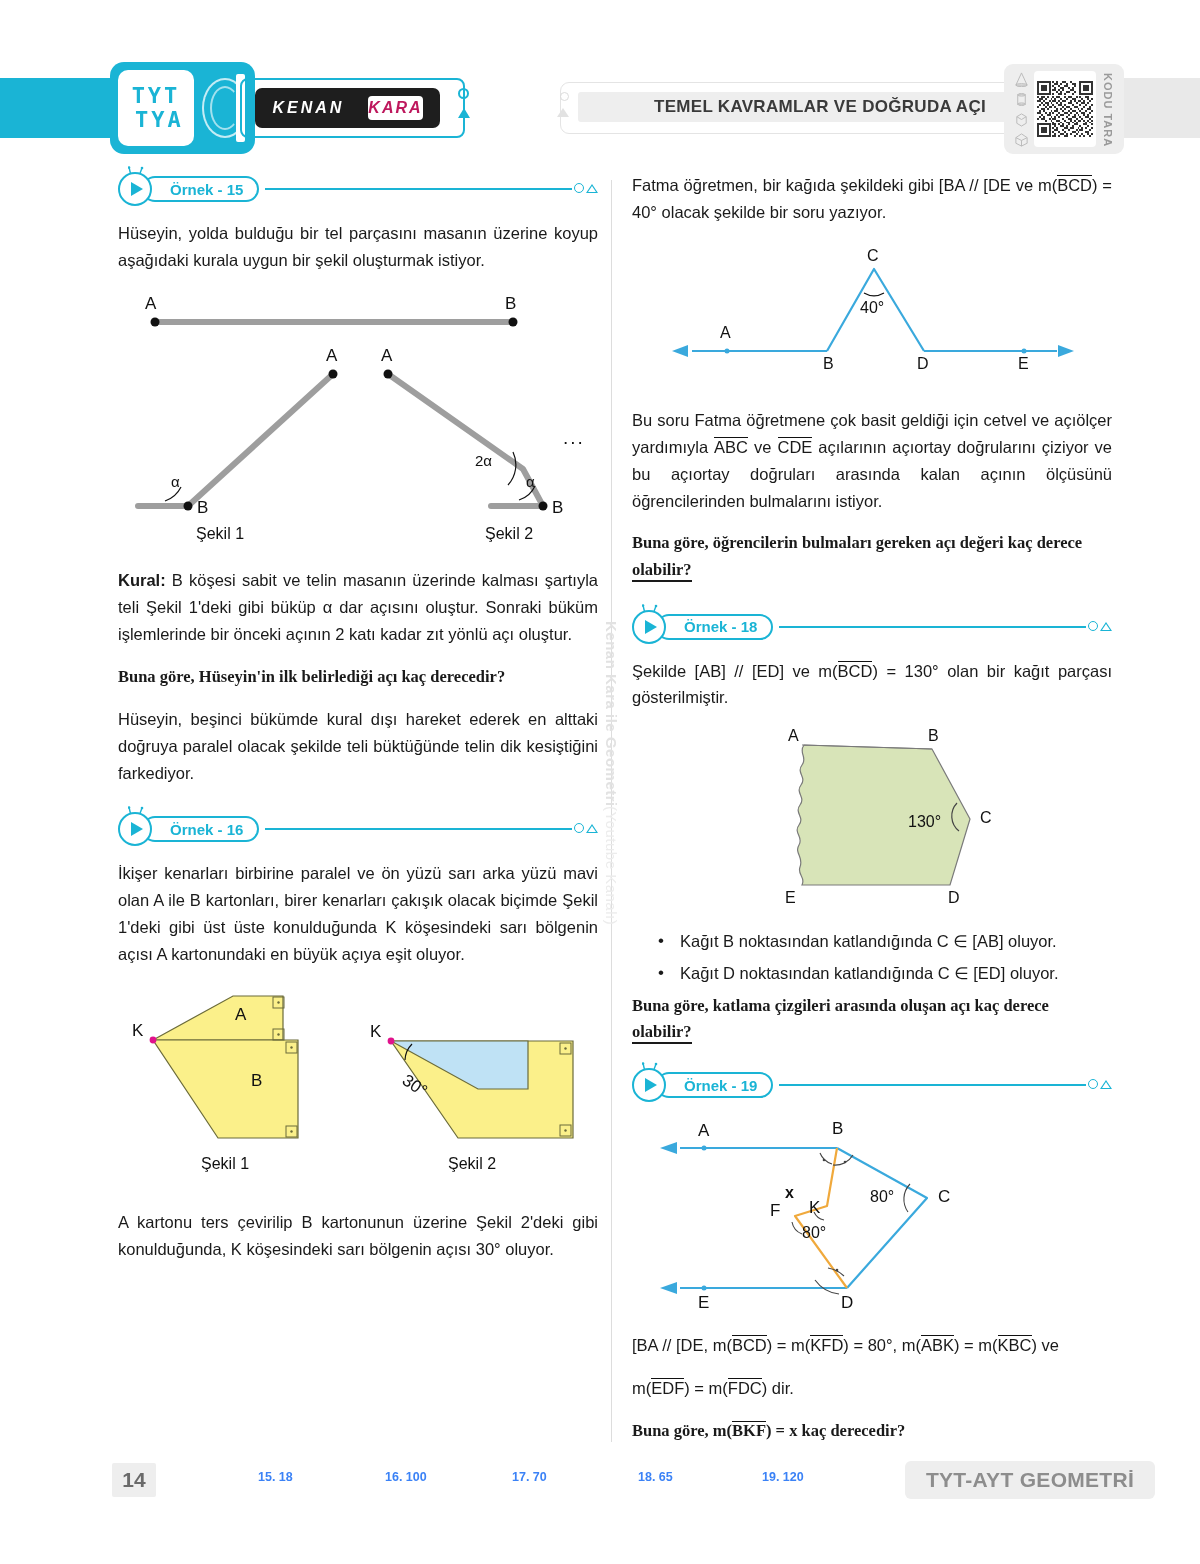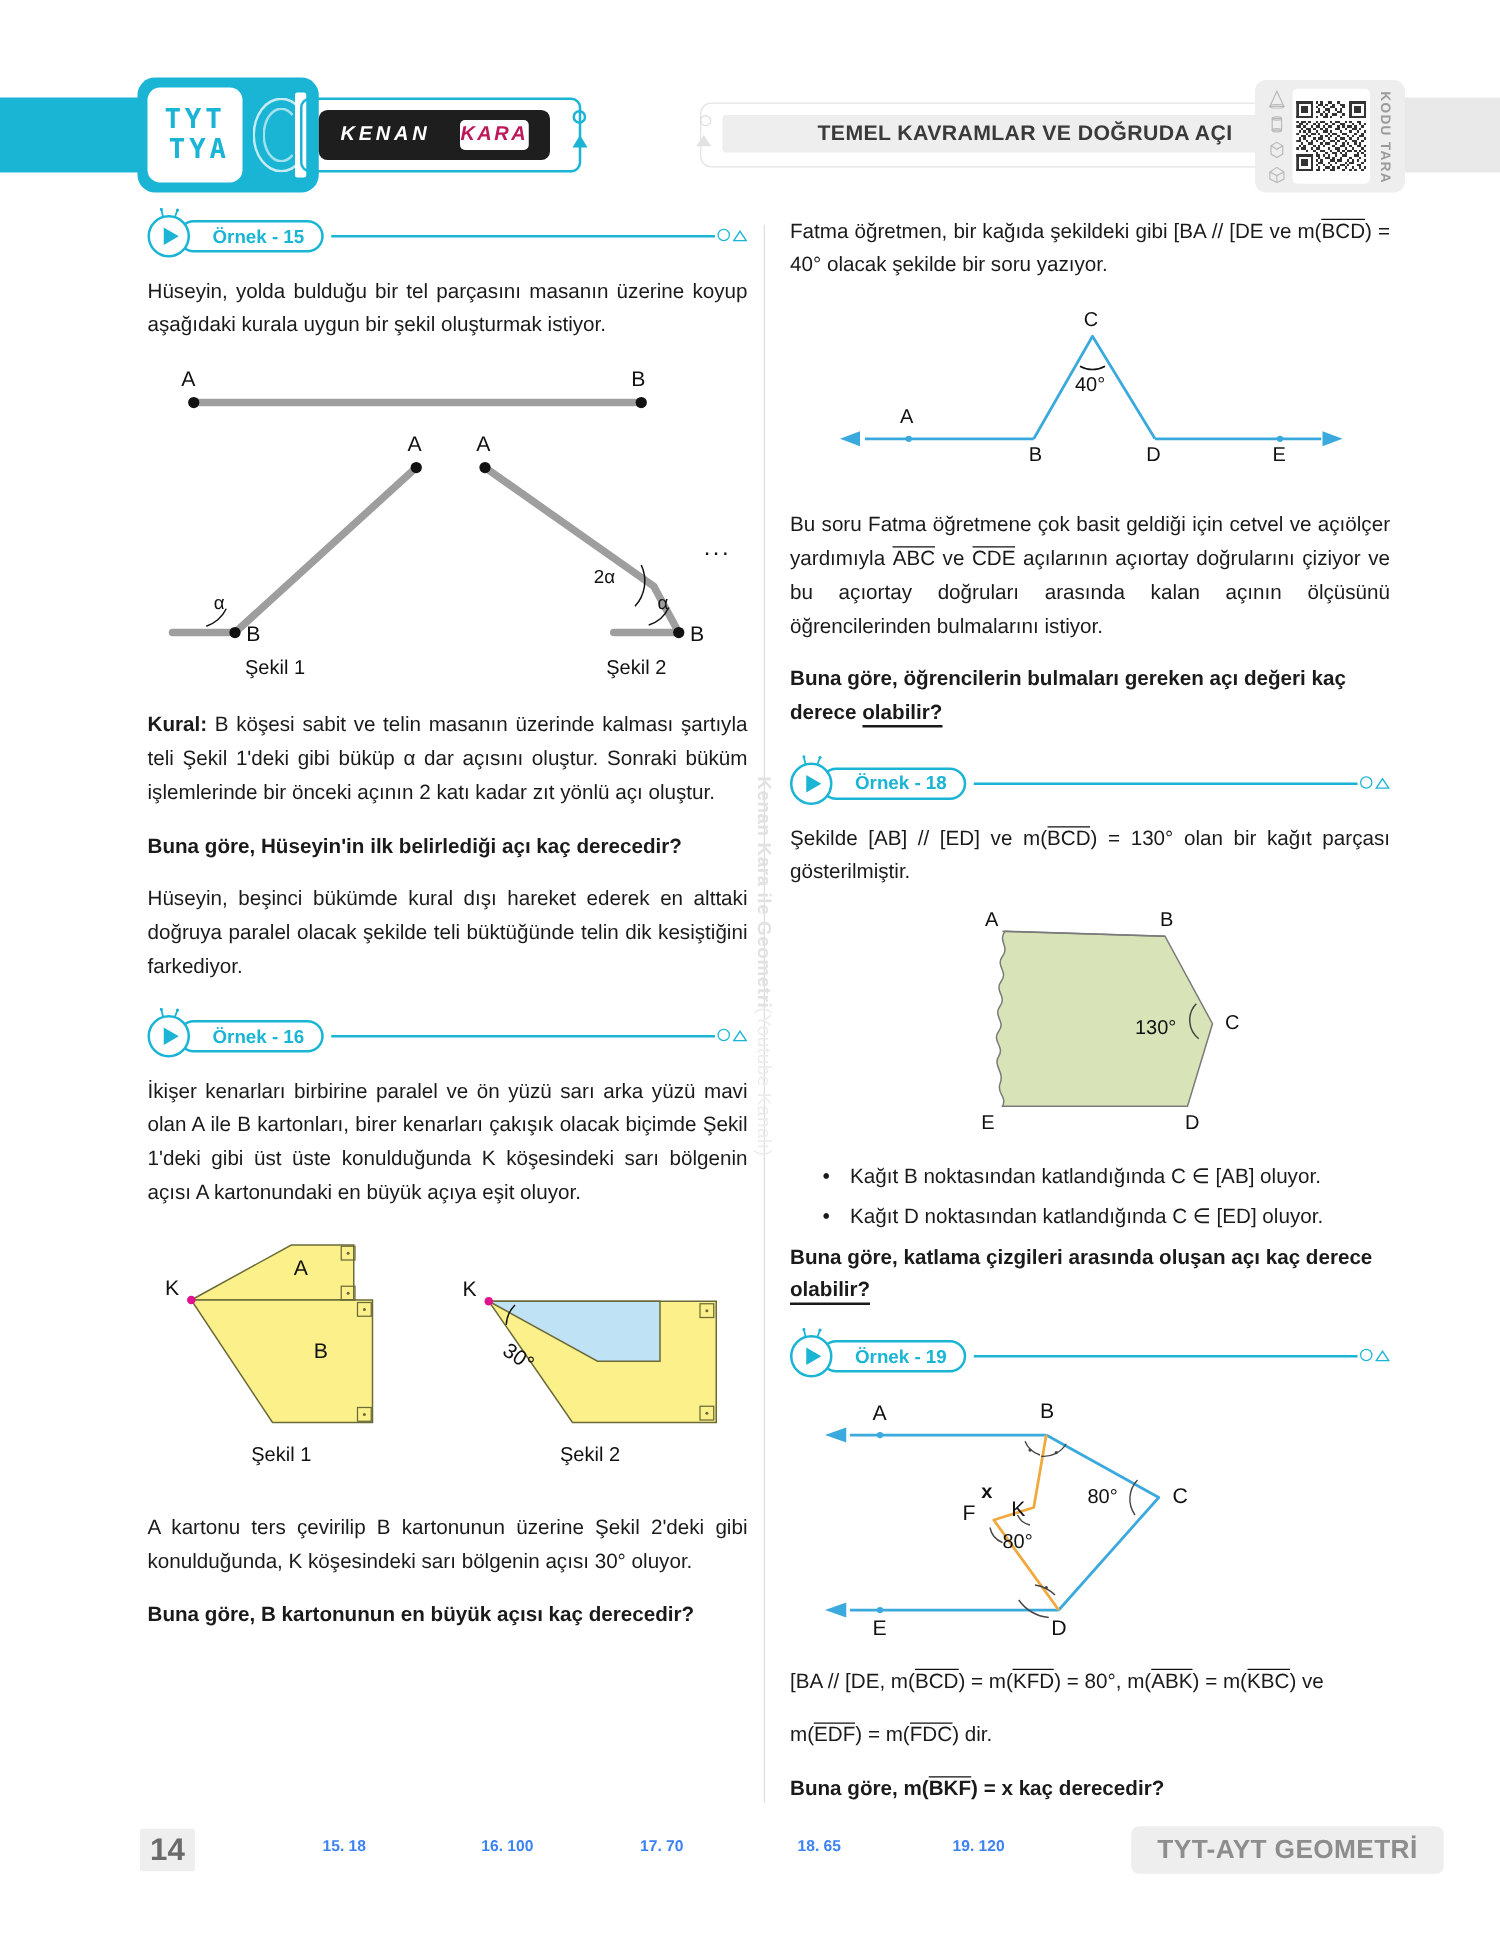--- a/index.html
+++ b/index.html
@@ -176,40 +176,40 @@
   .ornek-endt:before { content:""; position:absolute; left:-4px; top:3px;
     width:0;height:0;border-left:4px solid transparent;border-right:4px solid transparent;
     border-bottom:6px solid #ffffff; z-index:2;}
 
   
   p.body {
     font-size:16.5px; line-height:1.62; margin:0 0 16px 0;
     text-align:justify; color:#1a1a1a;
   }
   p.body.nojust { text-align:left; }
-  p.q { font-weight:bold; }
+  p.q { font-weight:bold;font-family:Liberation Serif, serif; }
   .u { border-bottom:2px solid #1a1a1a; padding-bottom:1px; }
   ul.bullets { margin:0 0 6px 0; padding:0 0 0 26px; list-style:none; }
   ul.bullets li {
     font-size:16.5px; line-height:1.62; margin-bottom:5px; position:relative;
     padding-left:22px;
   }
   ul.bullets li:before {
     content:"•"; position:absolute; left:0; top:-1px; font-size:17px;
   }
   .fig { margin:4px 0 16px 0; }
   .fig svg { display:block; margin:0 auto; }
 
   
   .footer { position:absolute; left:0; top:1455px; width:1200px; height:70px; }
   .pg-num {
     position:absolute; left:112px; top:8px; width:44px; height:34px;
     background:#eeeeee; border-radius:2px;
     display:flex; align-items:center; justify-content:center;
-    font-size:25px; font-weight:bold; color:#6a6a6a;
+    font-size:21px; font-weight:bold; color:#6a6a6a;
   }
   .ans { position:absolute; top:15px; font-size:12.5px; color:#3b82f6; font-weight:bold; }
   .brand-pill {
     position:absolute; left:905px; top:6px; width:250px; height:38px;
     background:#eeeeee; border-radius:6px;
     display:flex; align-items:center; justify-content:center;
     font-size:21px; font-weight:bold; color:#8d8d8d; letter-spacing:.3px;
   }
 
   
@@ -617,21 +617,20 @@
       <text x="278" y="100" font-size="17" fill="#111" transform="rotate(34 278 100)">30°</text>
       <rect x="437" y="60" width="11" height="11" fill="none" stroke="#6b6b3a" stroke-width="1"></rect>
         <circle cx="442.5" cy="65.5" r="1.2" fill="#6b6b3a"></circle>
       <rect x="437" y="142" width="11" height="11" fill="none" stroke="#6b6b3a" stroke-width="1"></rect>
         <circle cx="442.5" cy="147.5" r="1.2" fill="#6b6b3a"></circle>
       <text x="325" y="186" font-size="16" fill="#111">Şekil 2</text>
     </svg>
   </div>
 
   <p class="body">A kartonu ters çevirilip B kartonunun üzerine Şekil 2'deki gibi konulduğunda, K köşesindeki sarı bölgenin açısı 30° oluyor.</p>
-  <p class="body q nojust">Buna göre, B kartonunun en büyük açısı kaç derecedir?</p>
 </div>
 
 <div class="col col-right">
 
 
   <p class="body"><span>Fatma öğretmen, bir kağıda şekildeki gibi [BA // [DE ve m(</span><span style="border-top:1.4px solid #111;display:inline-block;line-height:1.15;">BCD</span><span>) = 40° olacak şekilde bir soru yazıyor.</span></p>
 
   <div class="fig">
     <svg width="420" height="150" viewBox="0 0 420 150">
 

